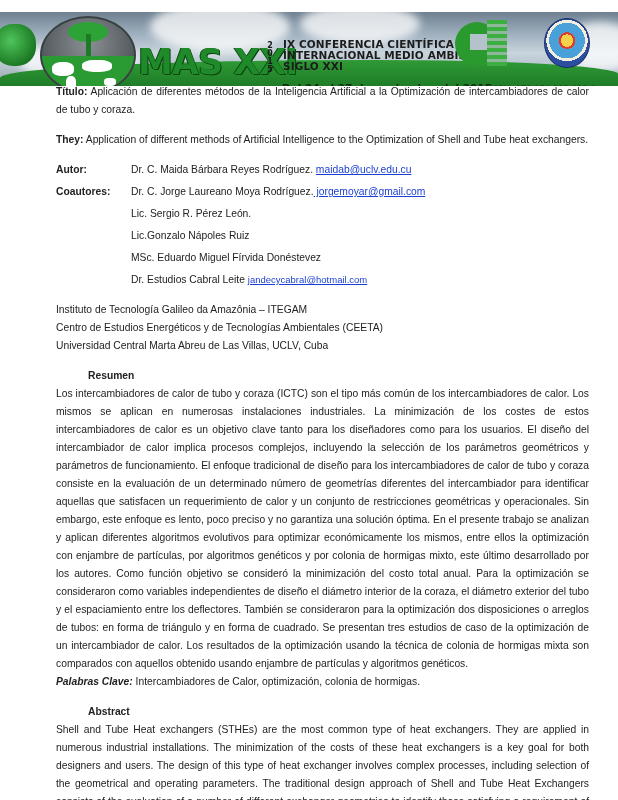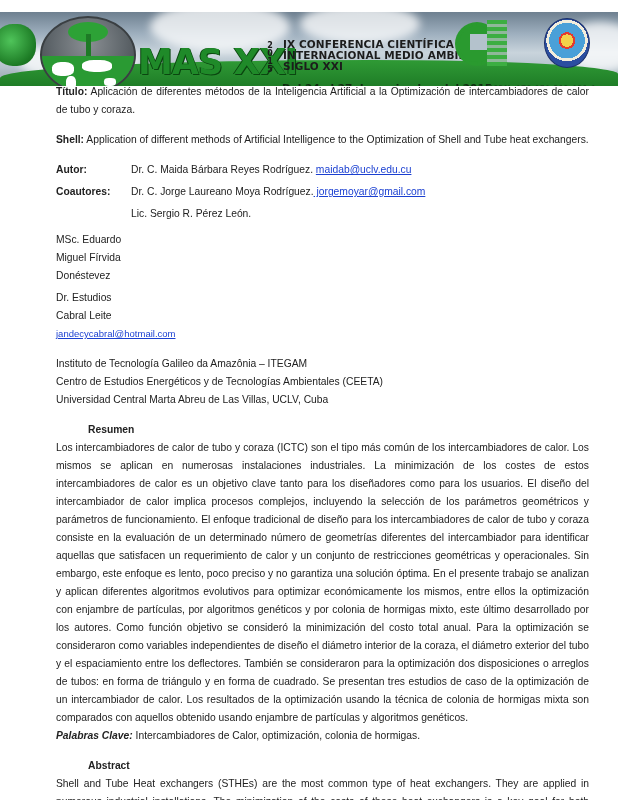--- a/index.html
+++ b/index.html
@@ -116,31 +116,32 @@
   <div class="gear-hole"></div>
   <div class="gear-bars"></div>
   <div class="seal"></div>
   <div class="date-text">Del 24 al 27 de noviembre del 2015</div>
   <div class="isbn-text">ISBN: 978-959-312-031-9</div>
 </div>
 
 <div class="content">
   <p class="para"><span class="b">Título:</span><span> Aplicación de diferentes métodos de la Inteligencia Artificial a la Optimización de intercambiadores de calor de tubo y coraza.</span></p>
   <div class="gap"></div>
-  <p class="para"><span class="b">Shell:</span><span> Application of different methods of Artificial Intelligence to the Optimization of Shell and Tube heat exchangers.</span></p>
+  <p class="para"><span class="b">They:</span><span> Application of different methods of Artificial Intelligence to the Optimization of Shell and Tube heat exchangers.</span></p>
   <div class="gap"></div>
 
   <div class="authors">
     <span class="lbl">Autor:</span>
     <span><span>Dr. C. Maida Bárbara Reyes Rodríguez. </span><a class="mail">maidab@uclv.edu.cu</a></span>
     <span class="lbl">Coautores:</span>
     <span><span>Dr.  C. Jorge Laureano  Moya Rodríguez.</span><a class="mail"> jorgemoyar@gmail.com</a></span>
     <span></span>
     <span>Lic. Sergio R. Pérez León.</span>
     <span></span>
+    <span>Lic.Gonzalo Nápoles Ruiz</span>
     <span></span>
     <span>MSc. Eduardo Miguel Fírvida Donéstevez</span>
     <span></span>
     <span><span>Dr. Estudios Cabral Leite </span><a class="mail" style="font-size:9.5px;">jandecycabral@hotmail.com</a></span>
   </div>
   <div class="gap"></div>
 
   <div>
     <div>Instituto de Tecnología Galileo da Amazônia – ITEGAM</div>
     <div>Centro de Estudios Energéticos y de Tecnologías Ambientales (CEETA)</div>

